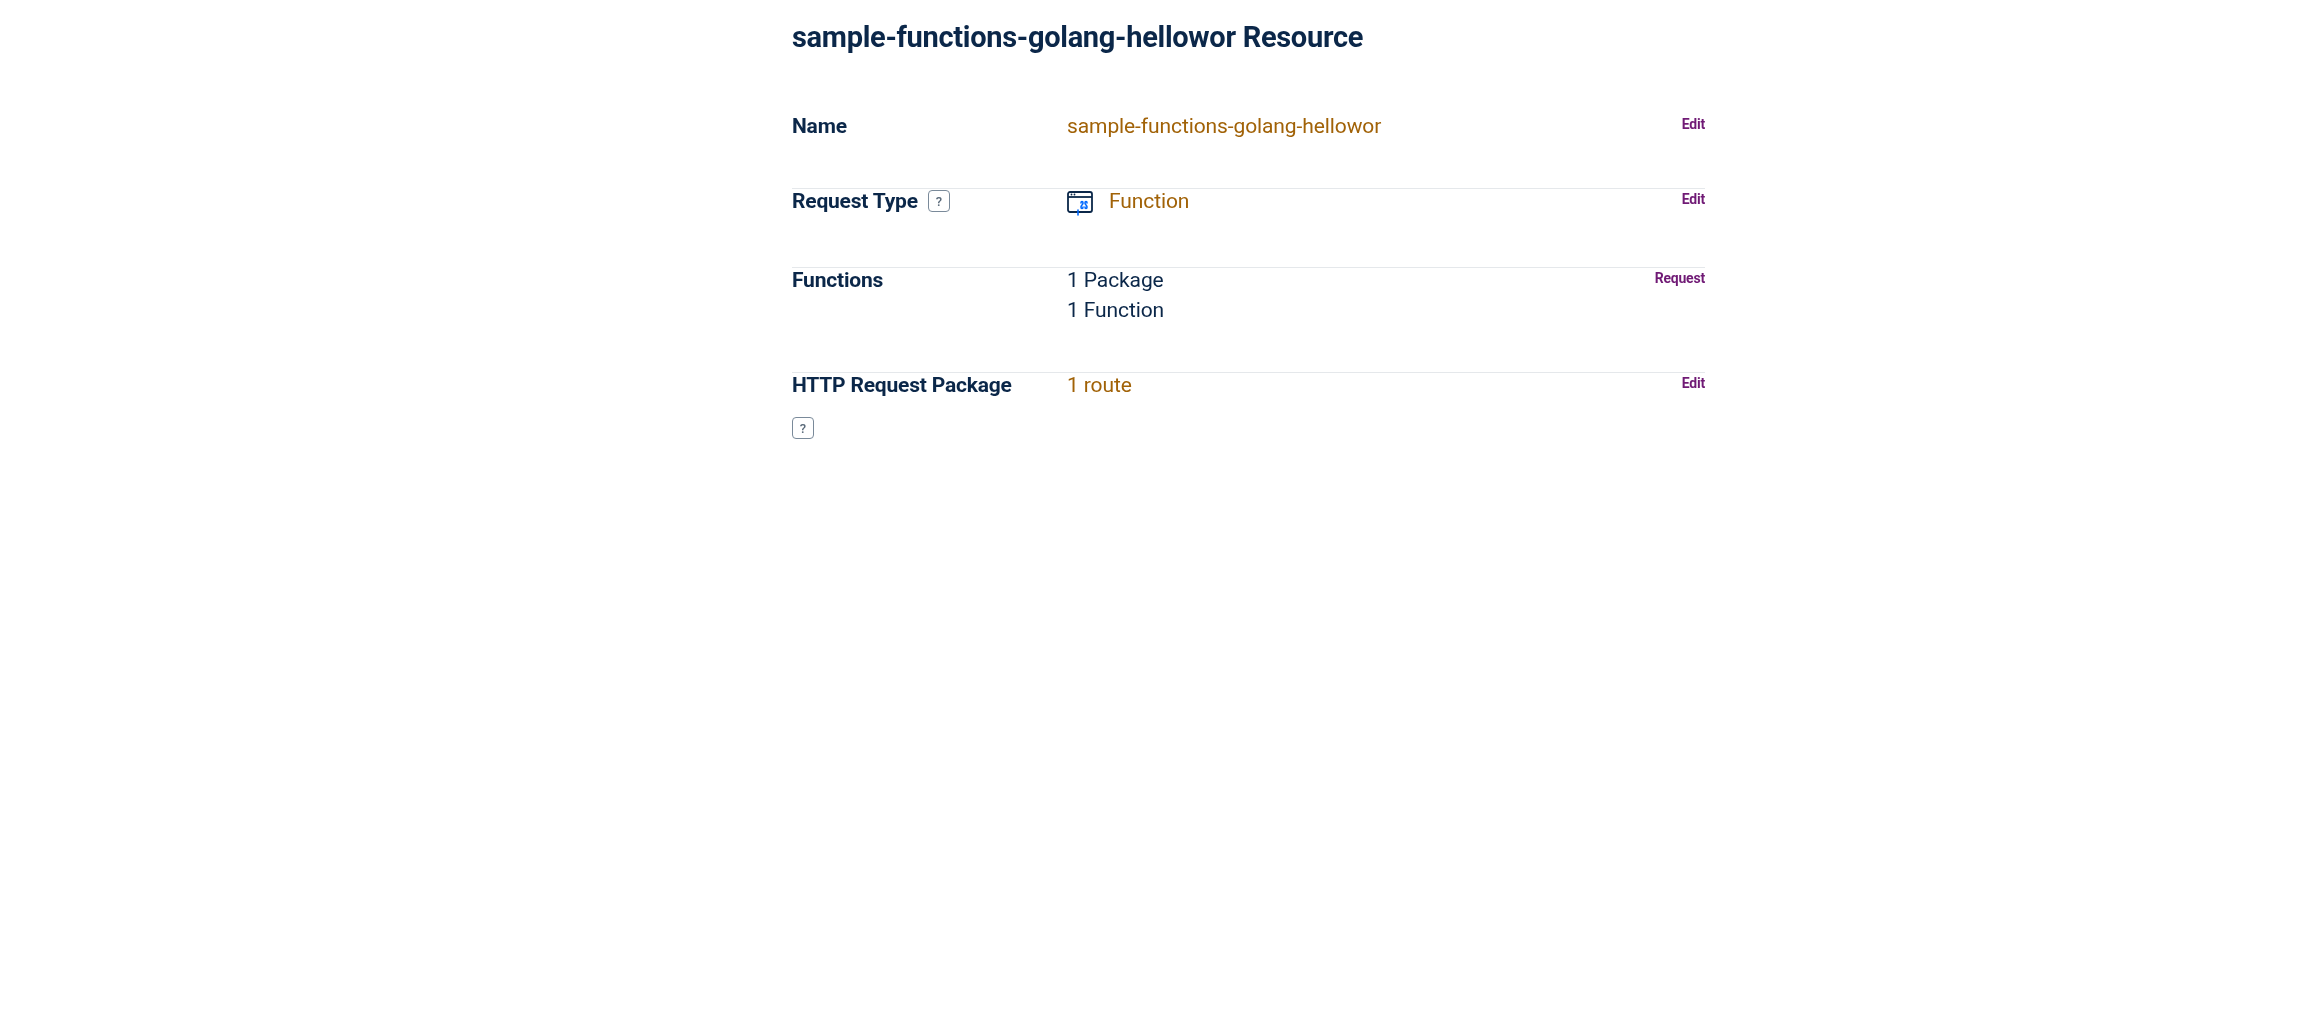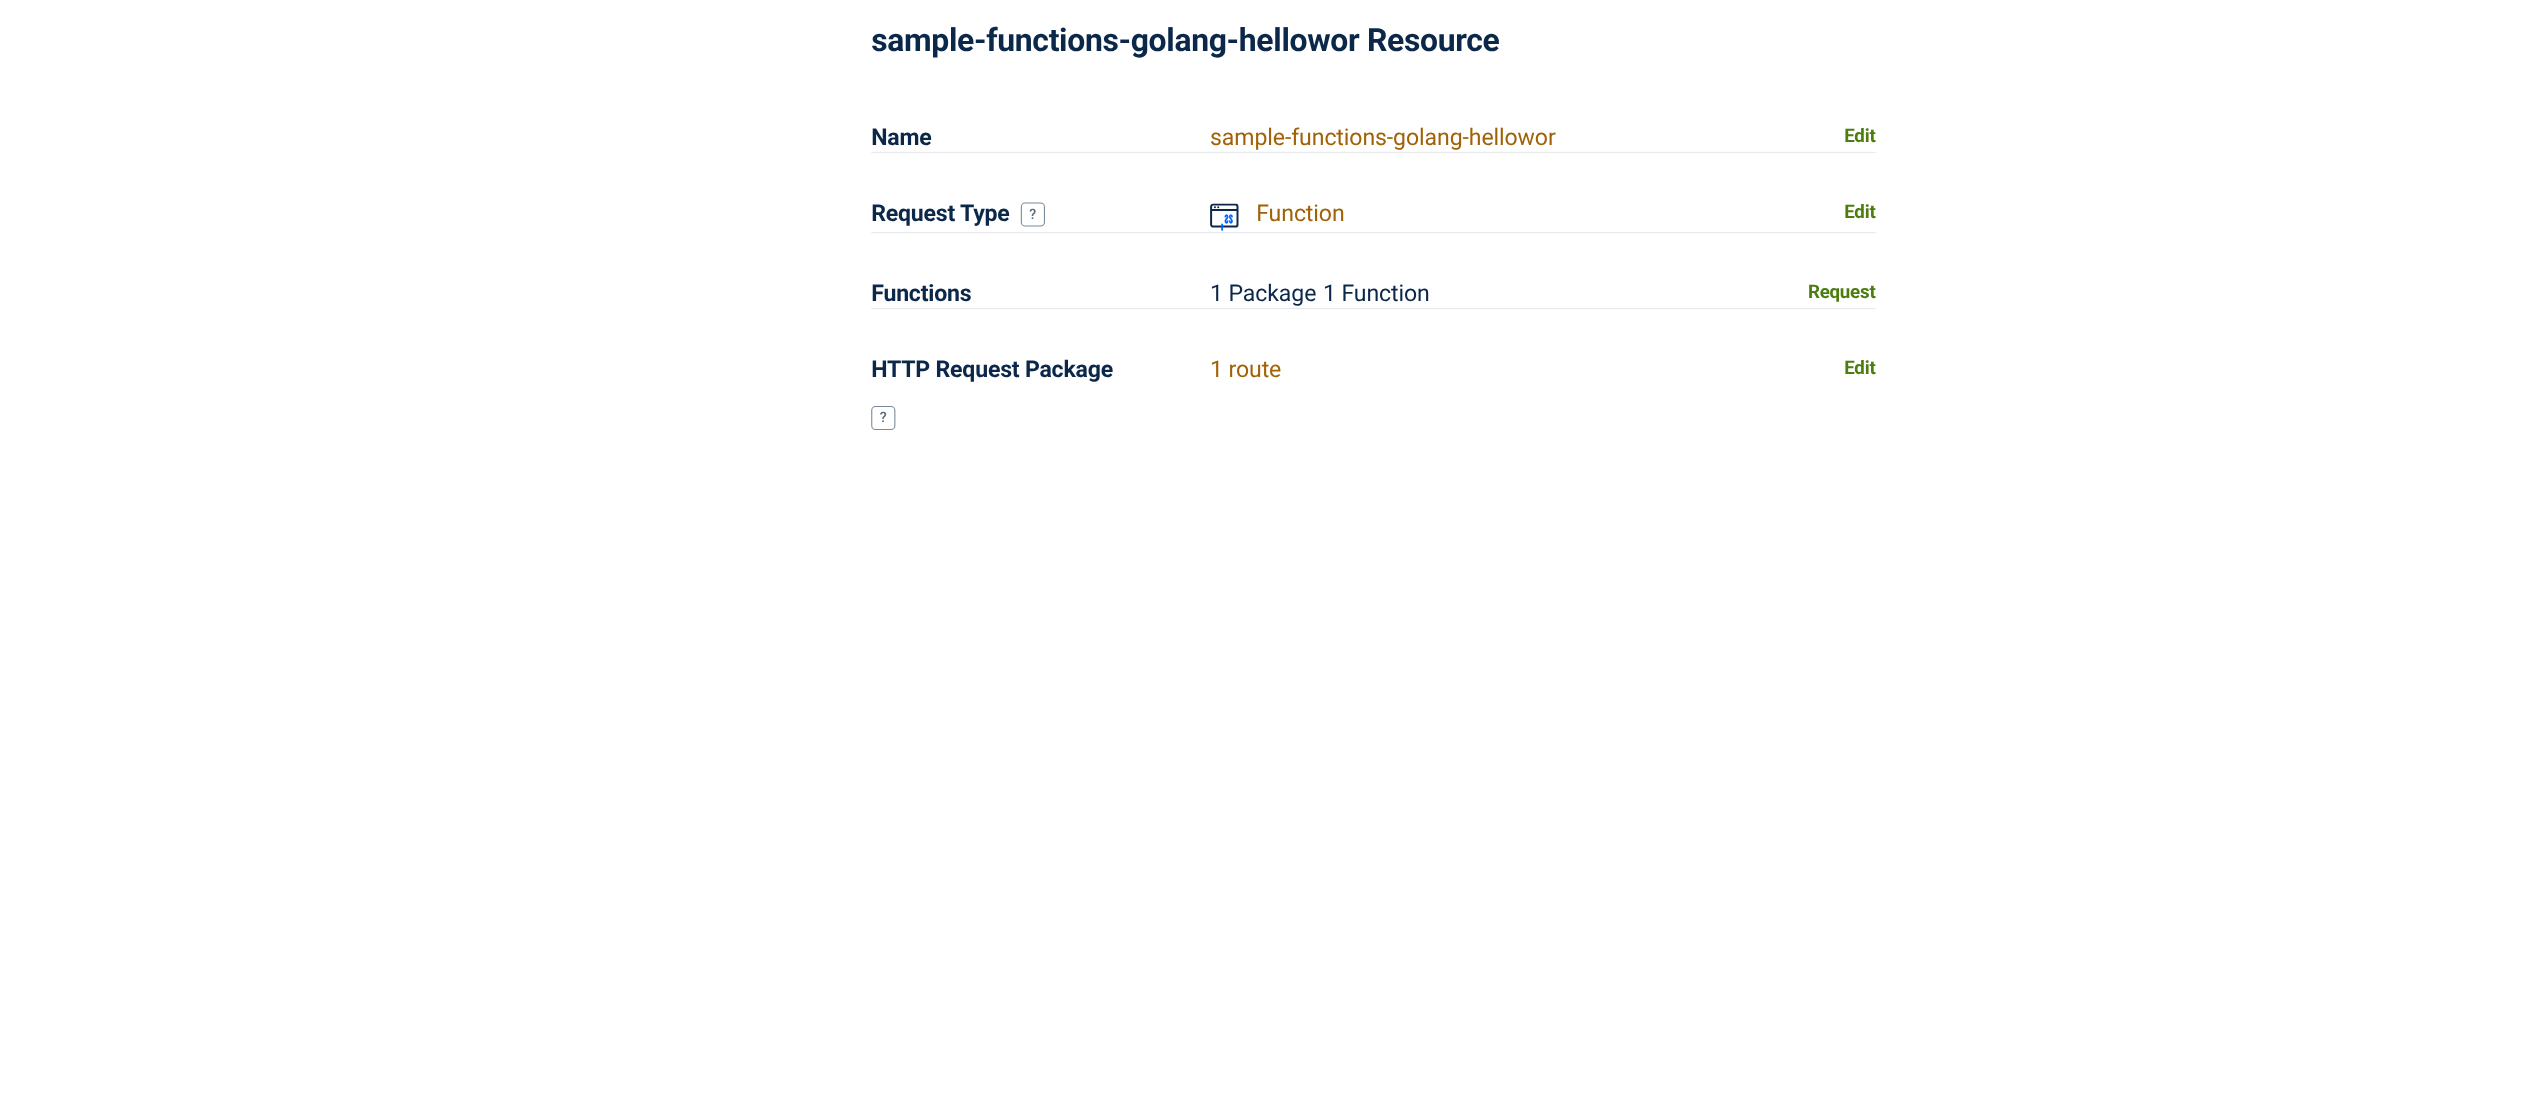--- a/index.html
+++ b/index.html
@@ -22,23 +22,22 @@
     .page-title {
       font-size: 29px;
       font-weight: 700;
       color: #0b2749;
       margin-bottom: 60px;
       letter-spacing: -0.3px;
     }
     .settings-row {
       display: flex;
       align-items: flex-start;
+      padding-bottom: 50px;
       border-bottom: 1px solid #e5e8eb;
-      margin-bottom: 44px;
-      gap: 33px;
     }
     .settings-row.no-border {
       border-bottom: none;
     }
     .label-col {
       flex: 0 0 275px;
       display: flex;
       align-items: center;
       flex-wrap: wrap;
       gap: 10px;
@@ -79,31 +78,31 @@
       letter-spacing: -0.1px;
     }
     .value-text-dark {
       font-size: 21px;
       font-weight: 400;
       color: #0b2749;
       letter-spacing: -0.1px;
     }
     .value-stack {
       display: flex;
-      flex-direction: row;
+      flex-direction: column;
       gap: 6px;
     }
     .action-col {
       flex: 0 0 90px;
       text-align: right;
     }
     .action-link {
-      font-size: 17px;
+      font-size: 14px;
       font-weight: 700;
-      color: #4d7c0f;
+      color: #701a75;
       cursor: pointer;
       letter-spacing: -0.2px;
     }
     .function-icon {
       width: 28px;
       height: 26px;
       flex-shrink: 0;
       margin-top: 2px;
     }
     .label-col-routes {

